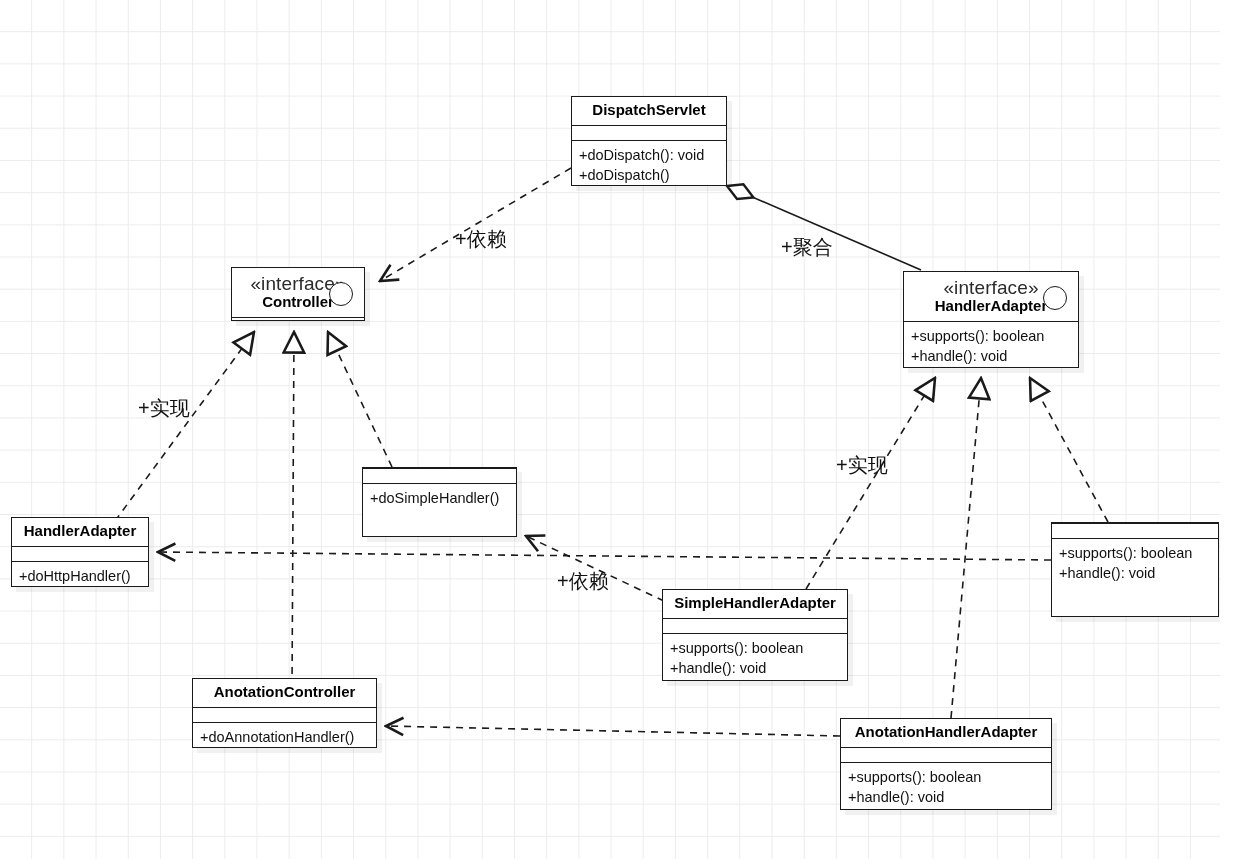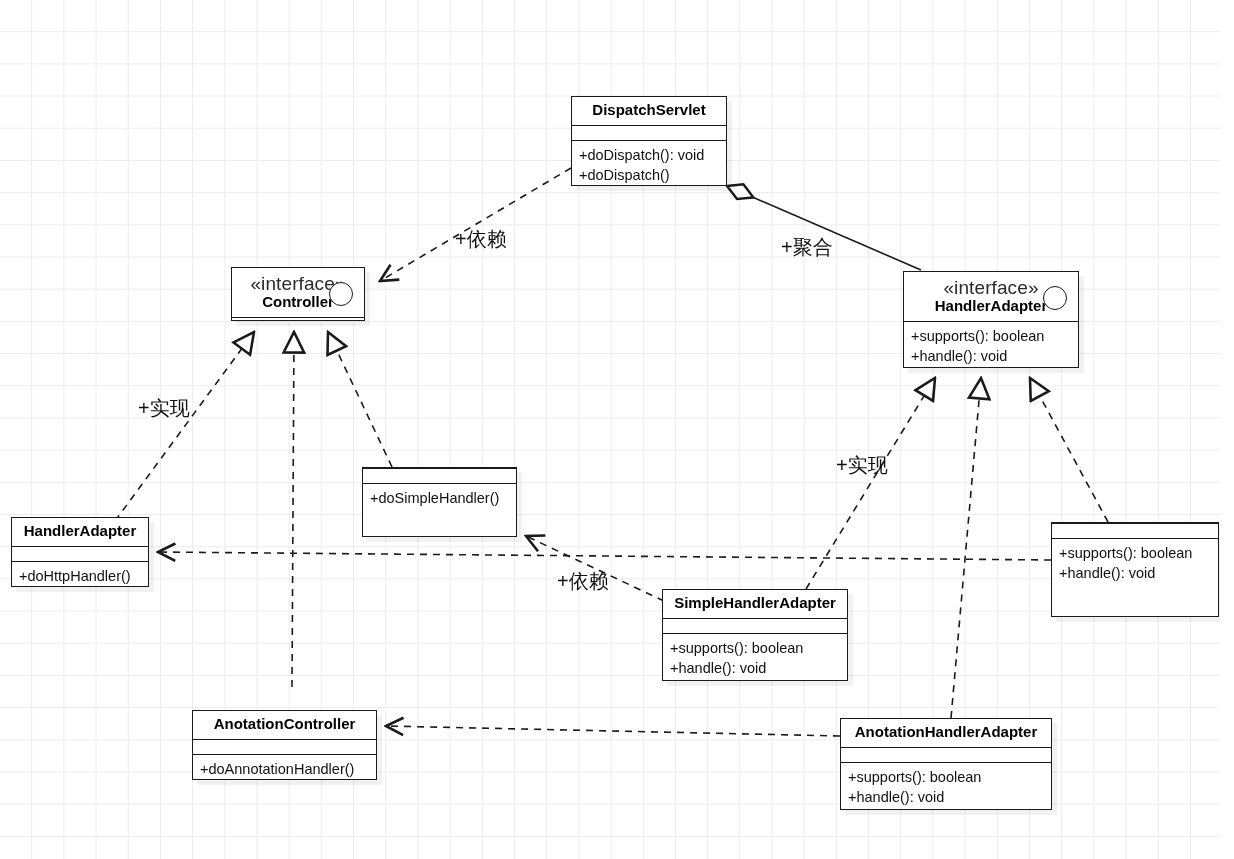--- a/index.html
+++ b/index.html
@@ -214,21 +214,21 @@
 
   <div class="node" style="left:362px; top:467px; width:155px; height:70px;">
     <div class="sep"></div>
     <div class="attrs"></div>
     <div class="sep"></div>
     <div class="ops">
       <div>+doSimpleHandler()</div>
     </div>
   </div>
 
-  <div class="node" style="left:192px; top:710px; width:185px; height:70px;">
+  <div class="node" style="left:192px; top:678px; width:185px; height:70px;">
     <div class="title">
       <span class="iname">AnotationController</span>
     </div>
     <div class="sep"></div>
     <div class="attrs"></div>
     <div class="sep"></div>
     <div class="ops">
       <div>+doAnnotationHandler()</div>
     </div>
   </div>

